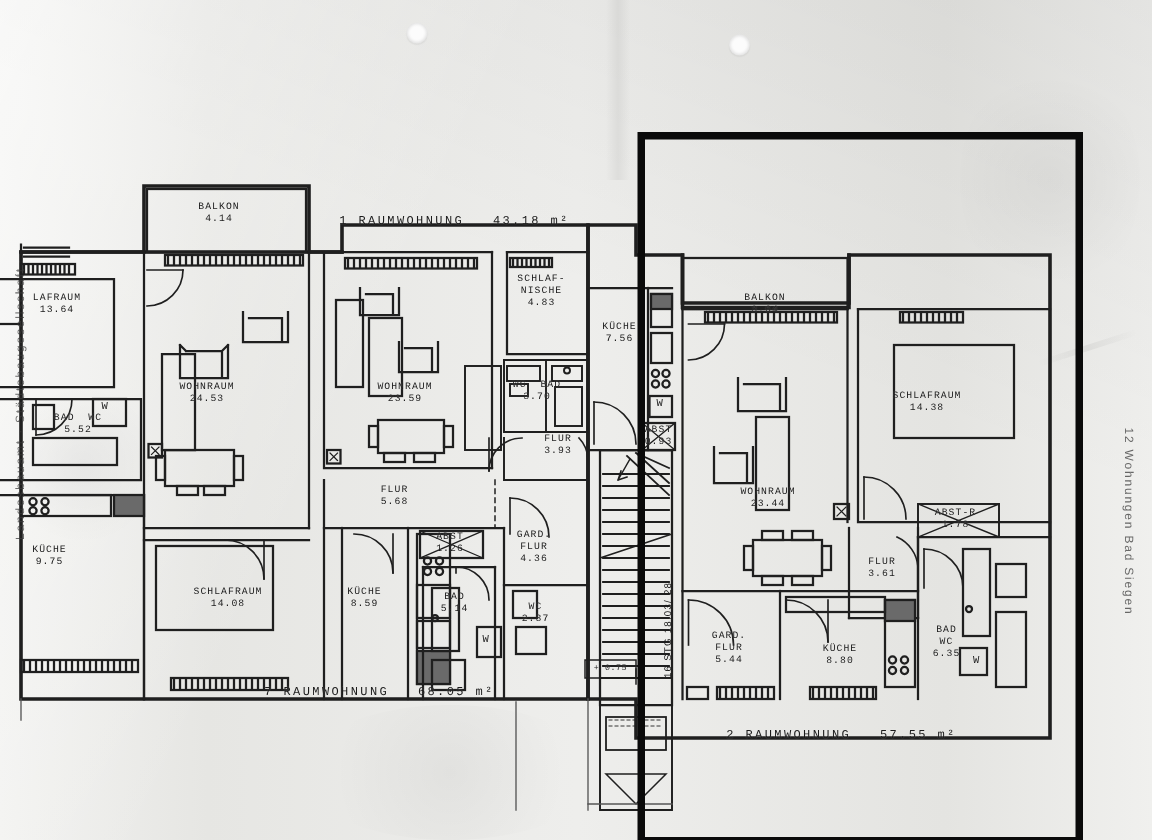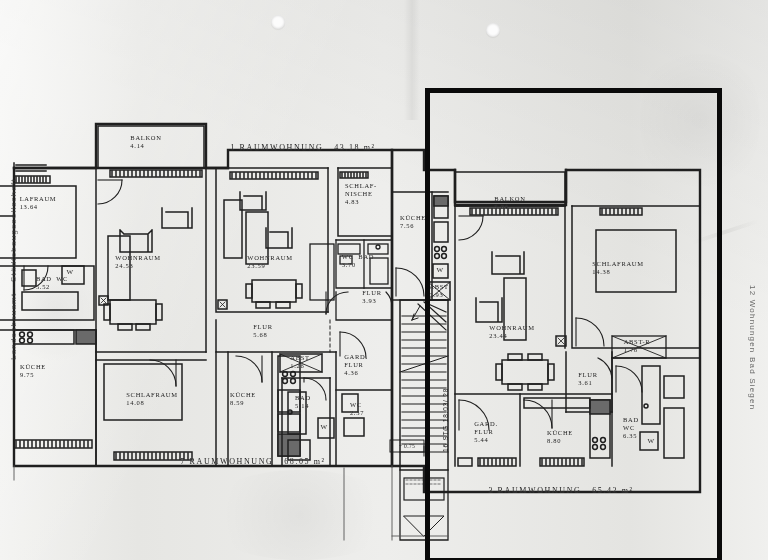--- a/index.html
+++ b/index.html
@@ -39,24 +39,25 @@
     box-shadow: 0 0 2px 1px rgba(0,0,0,0.10) inset, 0 1px 1px rgba(0,0,0,0.06);
   }
 
   
   #plan { position: absolute; left: 0; top: 0; width: 768px; height: 560px; }
 
   
   .lbl {
     position: absolute;
     color: #1b1b1b;
-    font-family: Liberation Serif, serif;
+    font-family: Liberation Mono, monospace;
     font-size: 8px;
     letter-spacing: 1.1px;
     line-height: 9.5px;
+    text-align: center;
     white-space: pre;
     transform: translate(-50%, -50%);
     text-shadow: 0 0 1px rgba(255,255,255,0.35);
   }
   .lbl.small { font-size: 6.5px; letter-spacing: 0.7px; line-height: 8px; }
   .lbl.tiny  { font-size: 5.5px; letter-spacing: 0.4px; line-height: 6.5px; }
   .lbl.title { font-size: 8px; letter-spacing: 1.6px; }
 
   .vtext {
     position: absolute;
@@ -430,21 +431,21 @@
       </g>
 
     </g>
   </svg>
 
   <div class="hole" style="left:271px; top:15px;"></div>
   <div class="hole" style="left:486px; top:23px;"></div>
 
   <div class="lbl title" style="left:303px; top:148px;">1 RAUMWOHNUNG   43.18 m²</div>
   <div class="lbl title" style="left:253px; top:462px;">7 RAUMWOHNUNG   68.05 m²</div>
-  <div class="lbl title" style="left:561px; top:491px;">3 RAUMWOHNUNG   65.42 m²</div>
+  <div class="lbl title" style="left:561px; top:491px;">2 RAUMWOHNUNG   57.55 m²</div>
 
   <div id="room-labels">
       <div class="lbl small" style="left: 38px; top: 203px;">LAFRAUM
 13.64</div>
       <div class="lbl small" style="left: 52px; top: 283px;">BAD  WC
 5.52</div>
       <div class="lbl small" style="left: 33px; top: 371px;">KÜCHE
 9.75</div>
       <div class="lbl small" style="left: 146px; top: 142px;">BALKON
 4.14</div>

